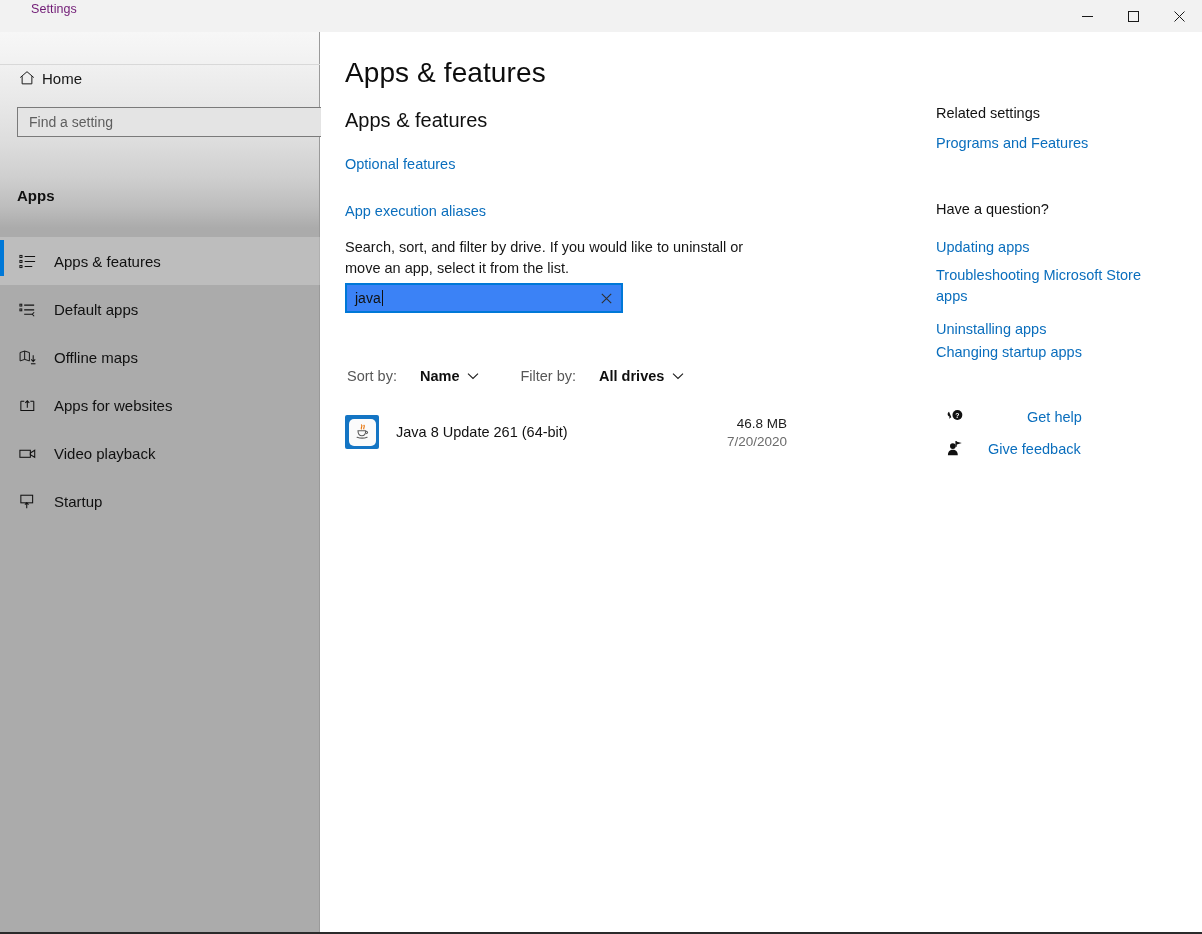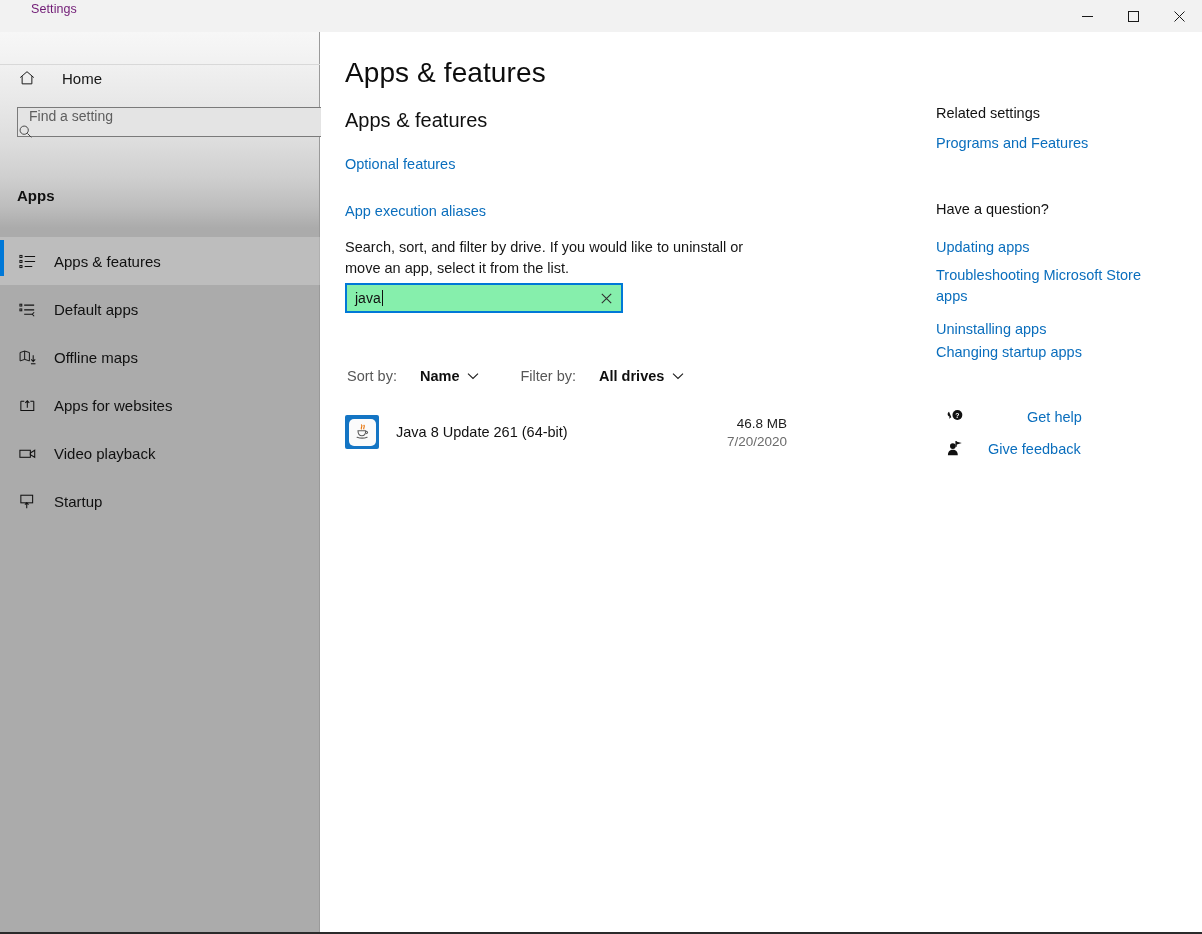--- a/index.html
+++ b/index.html
@@ -57,30 +57,29 @@
     width: 320px; height: 1px; background: #d8d8d8;
   }
   .home-row {
     position: absolute; left: 0; top: 26px;
     width: 320px; height: 40px;
     display: flex; align-items: center;
     padding-left: 18px; cursor: default;
   }
   .home-icon { width: 24px; display:flex; align-items:center; }
   .home-label {
-    margin-left: 20px; font-size: 15px; color: #151515;
+    margin-left: 0; font-size: 15px; color: #151515;
   }
   .find-setting {
     position: absolute; left: 17px; top: 75px;
     width: 330px; height: 30px;
     background: #e4e4e4;
     border: 1px solid #7a7a7a;
-    display: flex; 
+    display: flex; align-items: center;
     cursor: text;
-    flex-direction: column;
   }
   .find-setting .ph {
     flex: 1; font-size: 14px; color: #5e5e5e;
     padding-left: 11px;
   }
   .find-setting .mag { padding-right: 9px; display:flex; }
   .apps-heading {
     position: absolute; left: 17px; top: 155px;
     font-size: 15px; font-weight: bold; color: #111;
   }
@@ -127,21 +126,21 @@
   .toplink.l1 { top: 124px; }
   .toplink.l2 { top: 171px; }
   .blurb {
     position: absolute; left: 24px; top: 205px;
     width: 425px; font-size: 14.5px; color: #161616;
     line-height: 21px;
   }
   .search-box {
     position: absolute; left: 24px; top: 251px;
     width: 278px; height: 30px;
-    background: #86efac;
+    background: #3b82f6;
     border: 2px solid #0078d7;
     display: flex; align-items: center;
     cursor: text;
   }
   .search-box .val {
     flex: 1; padding-left: 8px;
     font-size: 14px; color: #111;
     display: flex; align-items: center;
   }
   .caret {

